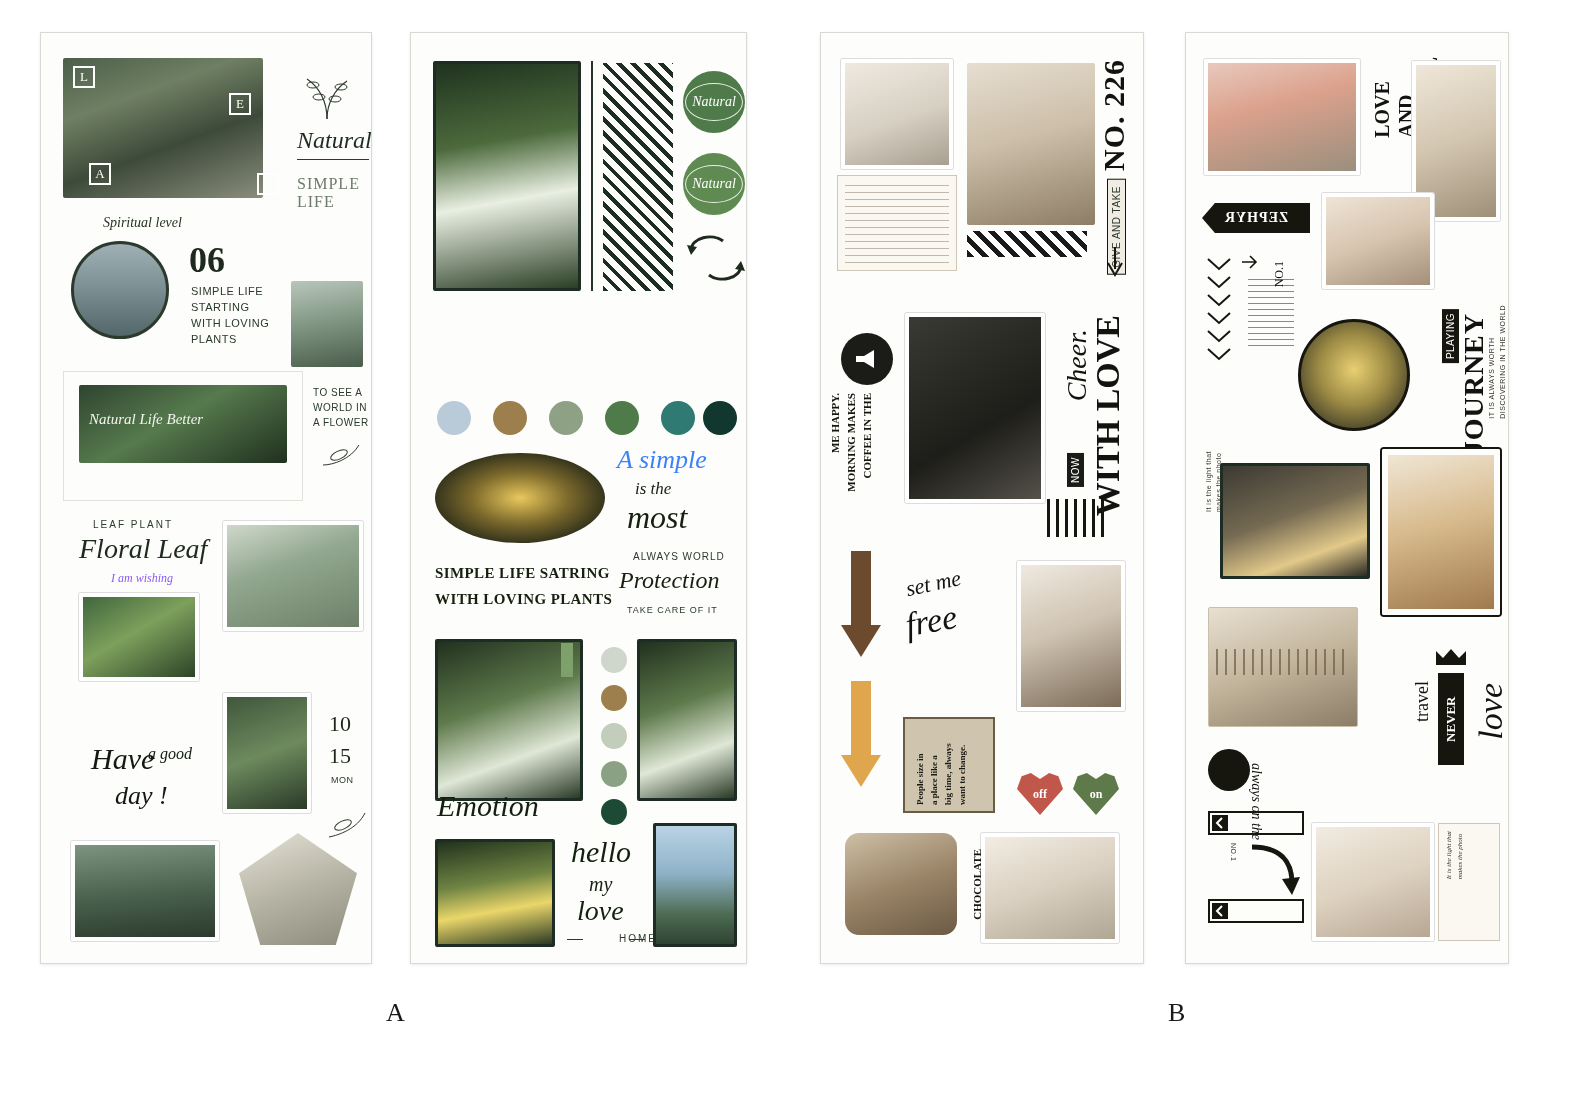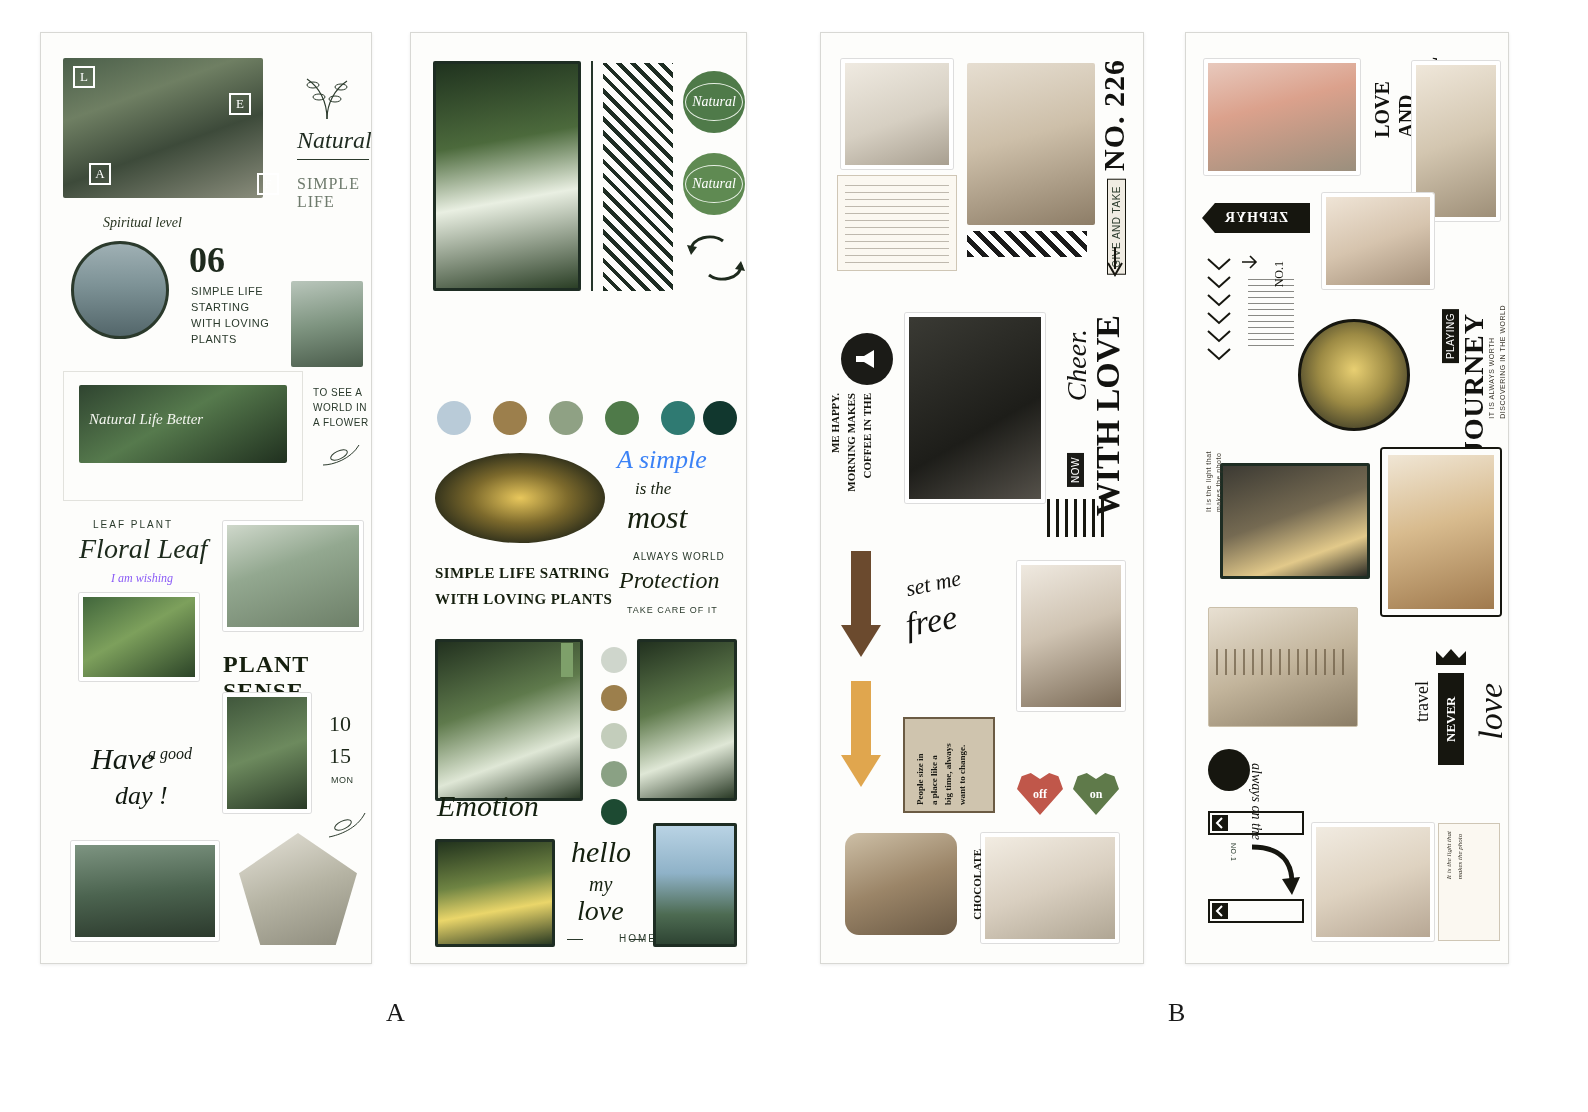--- a/index.html
+++ b/index.html
@@ -109,21 +109,20 @@
     <ellipse cx="18" cy="14" rx="9" ry="4" fill="none" stroke="#2b3a2c" stroke-width="1" transform="rotate(-25 18 14)"></ellipse>
   </svg>
 
   <div class="el tag" style="left:52px;top:486px;font-size:10px;letter-spacing:2px;">LEAF PLANT</div>
   <div class="el scriptf" style="left:38px;top:500px;font-size:28px;color:#1d2a1c;">Floral Leaf</div>
   <div class="el scriptf" style="left:70px;top:538px;font-size:12px;color:#8b5cf6;">I am wishing</div>
 
   <div class="el photo p-cactus framew" style="left:182px;top:488px;width:140px;height:110px;"></div>
   <div class="el photo p-flower framew" style="left:38px;top:560px;width:120px;height:88px;"></div>
 
-  <div class="el serif ttl" style="left:182px;top:618px;font-size:24px;letter-spacing:1px;color:#16200f;">PLANT SENSE</div>
 
   <div class="el scriptf" style="left:50px;top:672px;font-size:30px;color:#121a11;margin-top:37px;">Have</div>
   <div class="el scriptf" style="left:64px;top:712px;font-size:16px;color:#121a11;margin-left:43px;">a good</div>
   <div class="el scriptf" style="left:74px;top:748px;font-size:26px;color:#121a11;">day !</div>
 
   <div class="el photo p-fern framew" style="left:182px;top:660px;width:88px;height:120px;"></div>
   <div class="el serif" style="left:288px;top:678px;font-size:22px;color:#1c2719;">10</div>
   <div class="el serif" style="left:288px;top:710px;font-size:22px;color:#1c2719;">15</div>
   <div class="el tag" style="left:290px;top:742px;font-size:9px;">MON</div>
 

